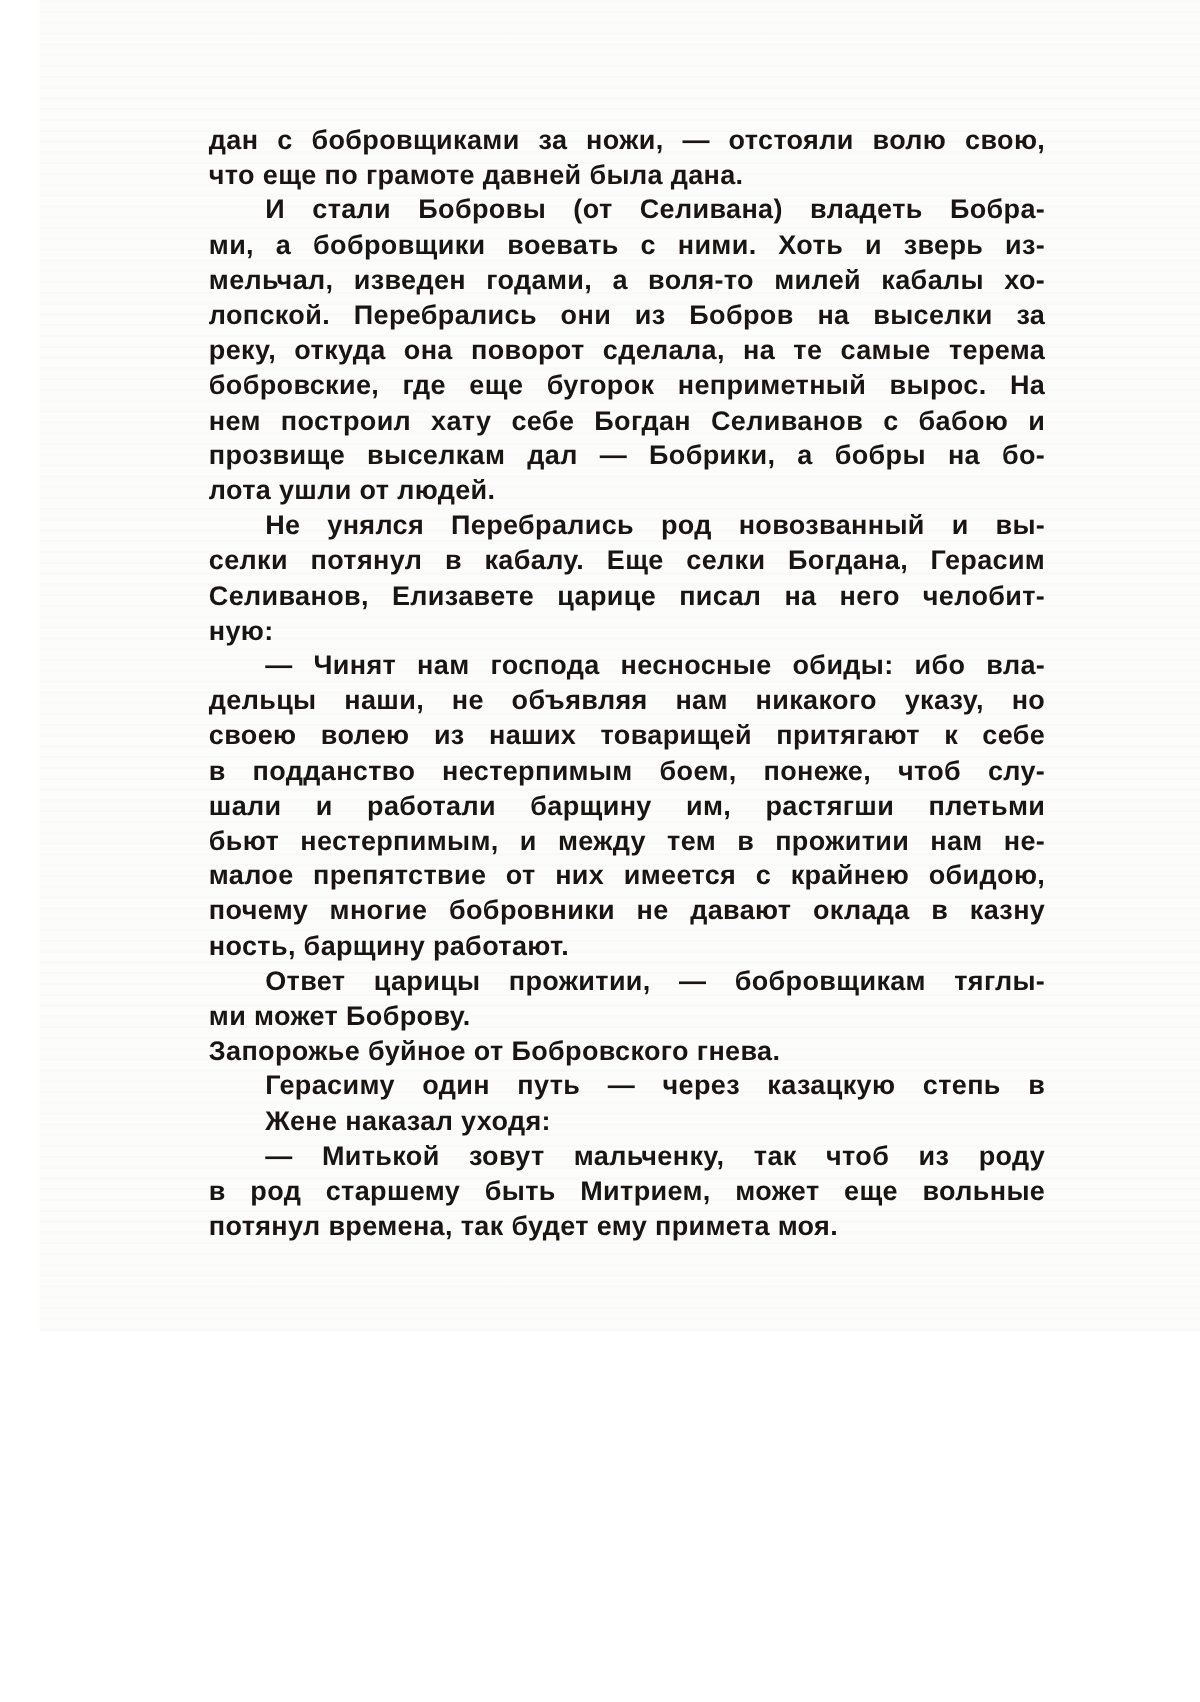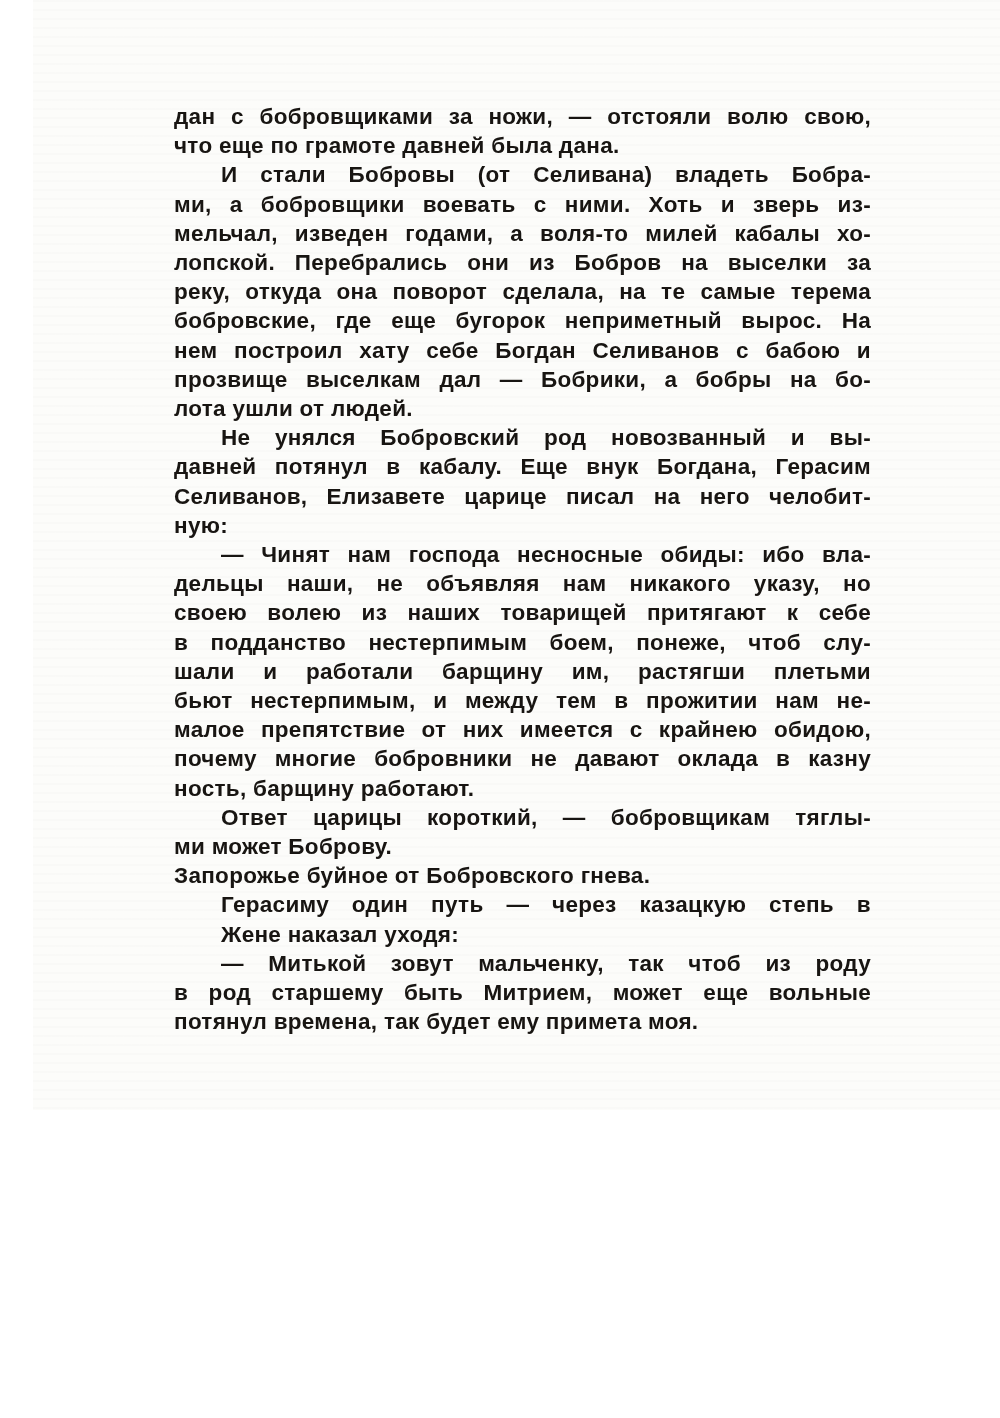--- a/index.html
+++ b/index.html
@@ -77,40 +77,40 @@
       <div class="line">мельчал, изведен годами, а воля-то милей кабалы хо-</div>
       <div class="line">лопской. Перебрались они из Бобров на выселки за</div>
       <div class="line">реку, откуда она поворот сделала, на те самые терема</div>
       <div class="line">бобровские, где еще бугорок неприметный вырос. На</div>
       <div class="line">нем построил хату себе Богдан Селиванов с бабою и</div>
       <div class="line">прозвище выселкам дал — Бобрики, а бобры на бо-</div>
       <div class="line left">лота ушли от людей.</div>
     </div>
 
     <div>
-      <div class="line ind">Не унялся Бобровский род новозванный и вы-</div>
-      <div class="line">давней потянул в кабалу. Еще внук Богдана, Герасим</div>
+      <div class="line ind">Не унялся Перебрались род новозванный и вы-</div>
+      <div class="line">селки потянул в кабалу. Еще селки Богдана, Герасим</div>
       <div class="line">Селиванов, Елизавете царице писал на него челобит-</div>
       <div class="line left">ную:</div>
     </div>
 
     <div>
       <div class="line ind">— Чинят нам господа несносные обиды: ибо вла-</div>
       <div class="line">дельцы наши, не объявляя нам никакого указу, но</div>
       <div class="line">своею волею из наших товарищей притягают к себе</div>
       <div class="line">в подданство нестерпимым боем, понеже, чтоб слу-</div>
       <div class="line">шали и работали барщину им, растягши плетьми</div>
       <div class="line">бьют нестерпимым, и между тем в прожитии нам не-</div>
       <div class="line">малое препятствие от них имеется с крайнею обидою,</div>
       <div class="line">почему многие бобровники не давают оклада в казну</div>
       <div class="line left">ность, барщину работают.</div>
     </div>
 
     <div>
-      <div class="line ind">Ответ царицы короткий, — бобровщикам тяглы-</div>
+      <div class="line ind">Ответ царицы прожитии, — бобровщикам тяглы-</div>
       <div class="line left">ми может Боброву.</div>
     </div>
 
     <div>
       <div class="line left">Запорожье буйное от Бобровского гнева.</div>
       <div class="line ind">Герасиму один путь — через казацкую степь в</div>
     </div>
 
     <div>
       <div class="line left ind">Жене наказал уходя:</div>

